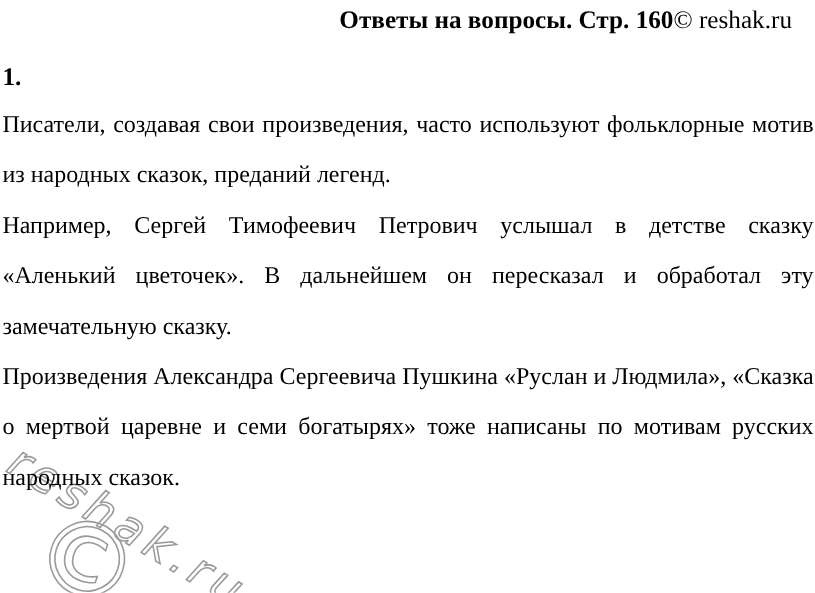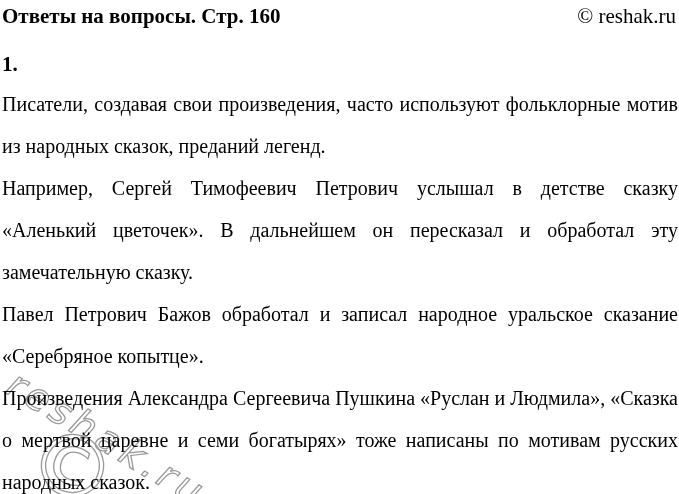--- a/index.html
+++ b/index.html
@@ -12,35 +12,35 @@
     position: relative;
     overflow: hidden;
   }
   .content {
     position: relative;
     z-index: 1;
     padding: 3px 1px 0 2px;
   }
   .header-row {
     display: flex;
-    justify-content: space-between;
+    justify-content: flex-end;
     align-items: baseline;
   }
   .doc-title {
     font-weight: 700;
     font-size: 21px;
     line-height: 26px;
     white-space: nowrap;
   }
   .copyright {
     font-size: 21px;
     line-height: 26px;
     font-weight: 400;
     white-space: nowrap;
-    padding-right: 2px;
+    padding-right: 18px;
   }
   .answer-number {
     font-weight: 700;
     font-size: 21px;
     line-height: 26px;
     margin-top: 22px;
   }
   .paragraphs p {
     margin: 0;
     font-size: 20px;
@@ -79,17 +79,16 @@
   <div class="header-row">
     <div class="doc-title">Ответы на вопросы. Стр. 160</div>
     <div class="copyright">© reshak.ru</div>
   </div>
 
   <div class="answer-number">1.</div>
 
   <div class="paragraphs">
     <p class="first">Писатели, создавая свои произведения, часто используют фольклорные мотив из народных сказок, преданий легенд.</p>
     <p>Например, Сергей Тимофеевич Петрович услышал в детстве сказку «Аленький цветочек». В дальнейшем он пересказал и обработал эту замечательную сказку.</p>
-    <p>Павел Петрович Бажов обработал и записал народное уральское сказание «Серебряное копытце».</p>
     <p>Произведения Александра Сергеевича Пушкина «Руслан и Людмила», «Сказка о мертвой царевне и семи богатырях» тоже написаны по мотивам русских народных сказок.</p>
   </div>
 
 </div>
 
 </body></html>

